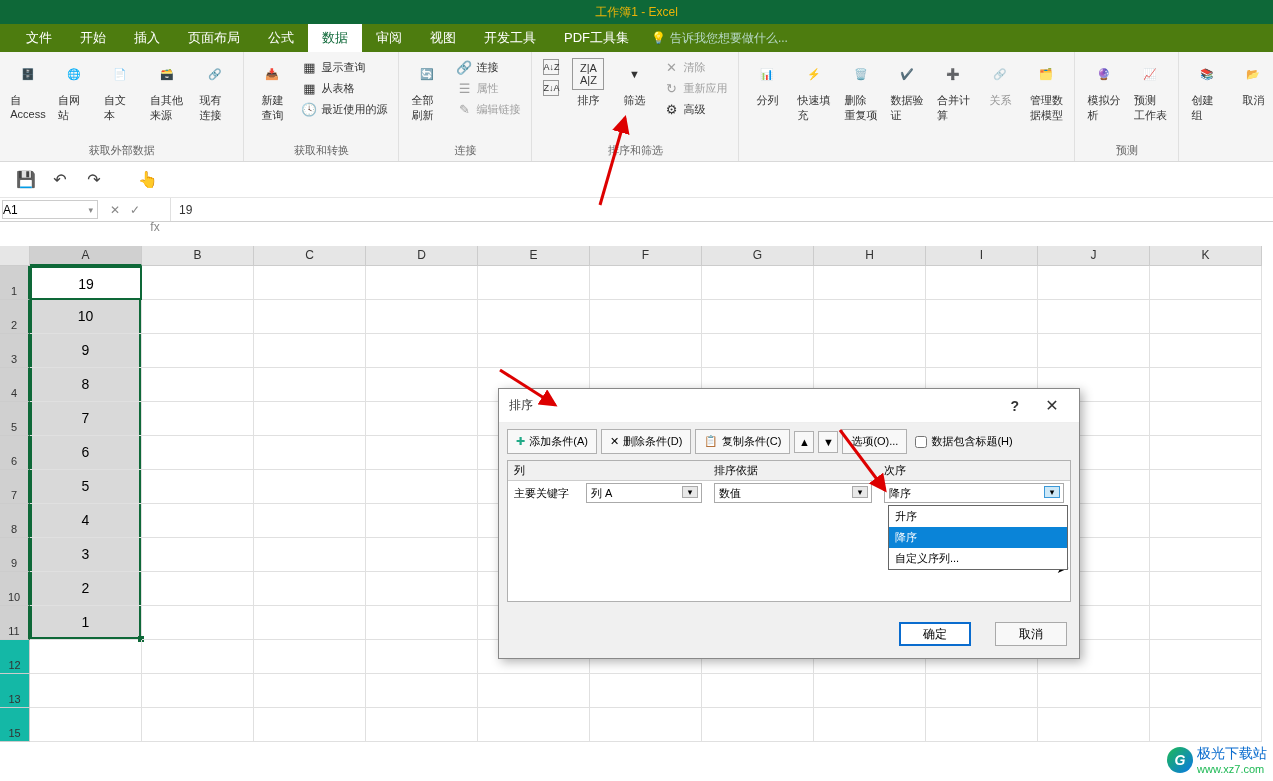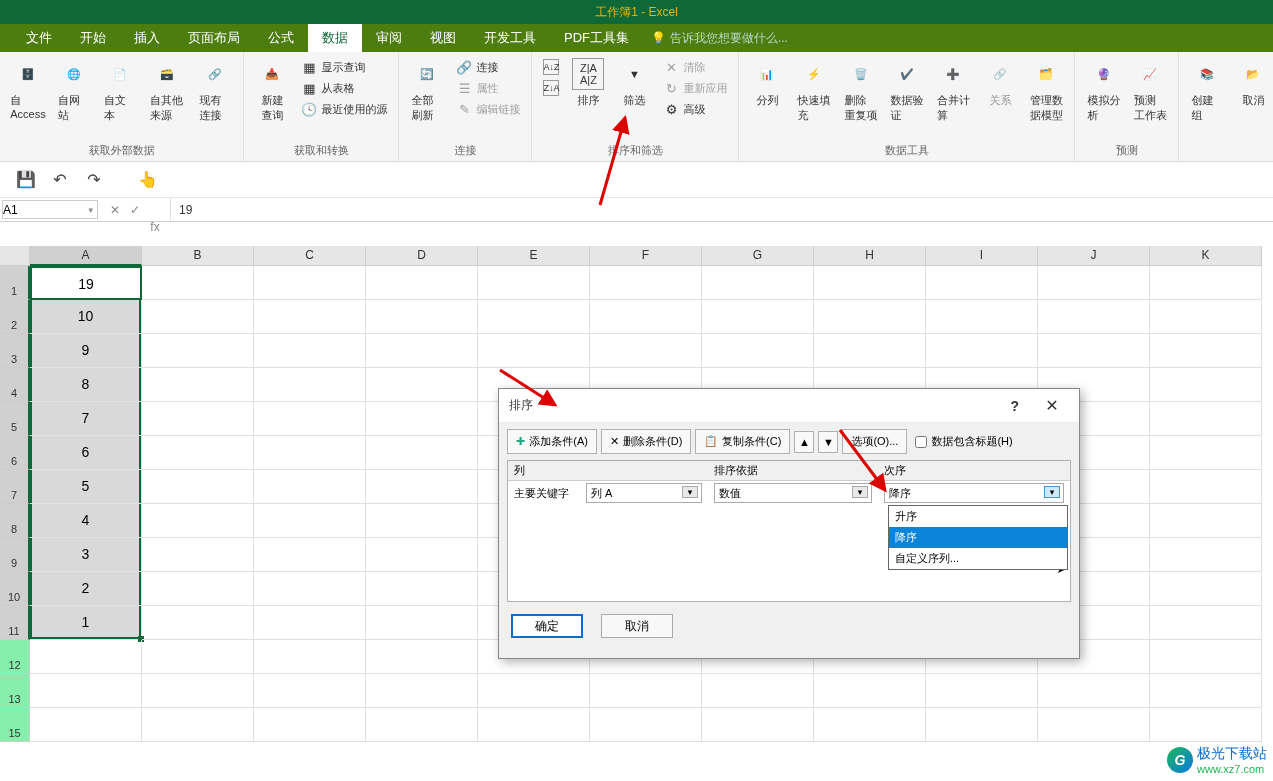--- a/index.html
+++ b/index.html
@@ -44,21 +44,21 @@
   .gridspacer { height: 24px; background: #fff; }
 
   
   .grid { position: relative; user-select: none; }
   .colheads { display: flex; height: 20px; }
   .corner { width: 30px; background: #e6e6e6; border: 1px solid #ccc; border-left: none; border-top: none; }
   .colhead { width: 112px; background: #e6e6e6; border-right: 1px solid #ccc; border-bottom: 1px solid #ccc; font-size: 12px; text-align: center; line-height: 19px; color: #333; }
   .colhead.sel { background: #d0d0d0; border-bottom: 2px solid #0e6838; }
   .rows { }
   .row { display: flex; height: 34px; }
-  .rowhead { width: 30px; background: #86efac; border-right: 1px solid #ccc; border-bottom: 1px solid #ccc; font-size: 11px; text-align: center; color: #333; display:flex; align-items:flex-end; justify-content:center; padding-bottom:2px;}
+  .rowhead { width: 30px; background: #14b8a6; border-right: 1px solid #ccc; border-bottom: 1px solid #ccc; font-size: 11px; text-align: center; color: #333; display:flex; align-items:flex-end; justify-content:center; padding-bottom:2px;}
   .rowhead.sel { background: #d0d0d0; border-right: 2px solid #0e6838; }
   .cell { width: 112px; border-right: 1px solid #e0e0e0; border-bottom: 1px solid #e0e0e0; font-size: 14px; text-align: center; line-height: 33px; color: #000; position: relative; }
   .activecell { border: 2px solid #0e6838; background: #fff !important; }
   .cell.colA { background: #d9d9d9; }
   .cell.colA.last { box-shadow: inset 2px 0 0 #0e6838, inset -2px 0 0 #0e6838, inset 0 -2px 0 #0e6838; }
   .cell.colA.mid { box-shadow: inset 2px 0 0 #0e6838, inset -2px 0 0 #0e6838; }
   .fillhandle { position:absolute; right:-3px; bottom:-3px; width:6px; height:6px; background:#0e6838; }
 
   
   .dialog { position: absolute; left: 498px; top: 388px; width: 582px; height: 271px; background: #f0f0f0; border: 1px solid #888; box-shadow: 3px 3px 10px rgba(0,0,0,0.3); }
@@ -75,21 +75,21 @@
   .dgridhead { display: flex; height: 20px; background: #f0f0f0; border-bottom: 1px solid #ccc; font-size: 11px; }
   .dgh { padding: 2px 6px; }
   .dgridrow { display: flex; align-items: center; height: 24px; font-size: 11px; }
   .dcell { padding: 0 6px; }
   .dselect { border: 1px solid #aaa; height: 20px; font-size: 11px; background: #fff; display:flex; align-items:center; padding:0 4px; position:relative; }
   .dselect::after { content:"▾"; position:absolute; right:3px; top:2px; font-size:9px; background:#e8e8e8; border:1px solid #aaa; width:14px; text-align:center; }
   .dselect.open::after { background:#cde8f7; border-color:#3b99d8; }
   .ddropdown { position:absolute; border:1px solid #666; background:#fff; font-size:11px; z-index:10; }
   .ddropdown .opt { padding: 3px 6px; cursor:pointer; }
   .ddropdown .opt.hl { background:#0a84d8; color:#fff; }
-  .dfooter { display:flex; gap:18px; padding: 12px 12px;}
+  .dfooter { display:flex; justify-content:flex-end; gap:24px; padding: 20px 12px;}
   .dokbtn { width:72px; height:24px; border:2px solid #0a6cce; background:#fff; font-size:12px; cursor:pointer; }
   .dcancel { width:72px; height:24px; border:1px solid #aaa; background:#f8f8f8; font-size:12px; cursor:pointer; }
 
   
   .arrow { position:absolute; pointer-events:none; }
   .cursor { position:absolute; font-size:16px; pointer-events:none; }
 
   
   .wm { position:absolute; right:6px; bottom:6px; display:flex; align-items:center; gap:4px; font-size:14px; }
   .wm .logo { width:26px; height:26px; border-radius:50%; background:linear-gradient(135deg,#1eb955,#0a77e6); display:flex; align-items:center; justify-content:center; color:#fff; font-weight:bold; font-style:italic; }
@@ -260,21 +260,20 @@
       <div class="bigbtn" style="opacity:0.5">
           <span class="icon">🔗</span>
           <span>关系</span>
         </div>
       <div class="bigbtn">
           <span class="icon">🗂️</span>
           <span style="white-space:pre">管理数
 据模型</span>
         </div>
     </div>
-    <div class="rlabel">数据工具</div>
   </div>
 
   <div class="rgroup">
     <div class="rcontent">
       <div class="bigbtn">
           <span class="icon">🔮</span>
           <span>模拟分析</span>
         </div>
       <div class="bigbtn">
           <span class="icon">📈</span>

